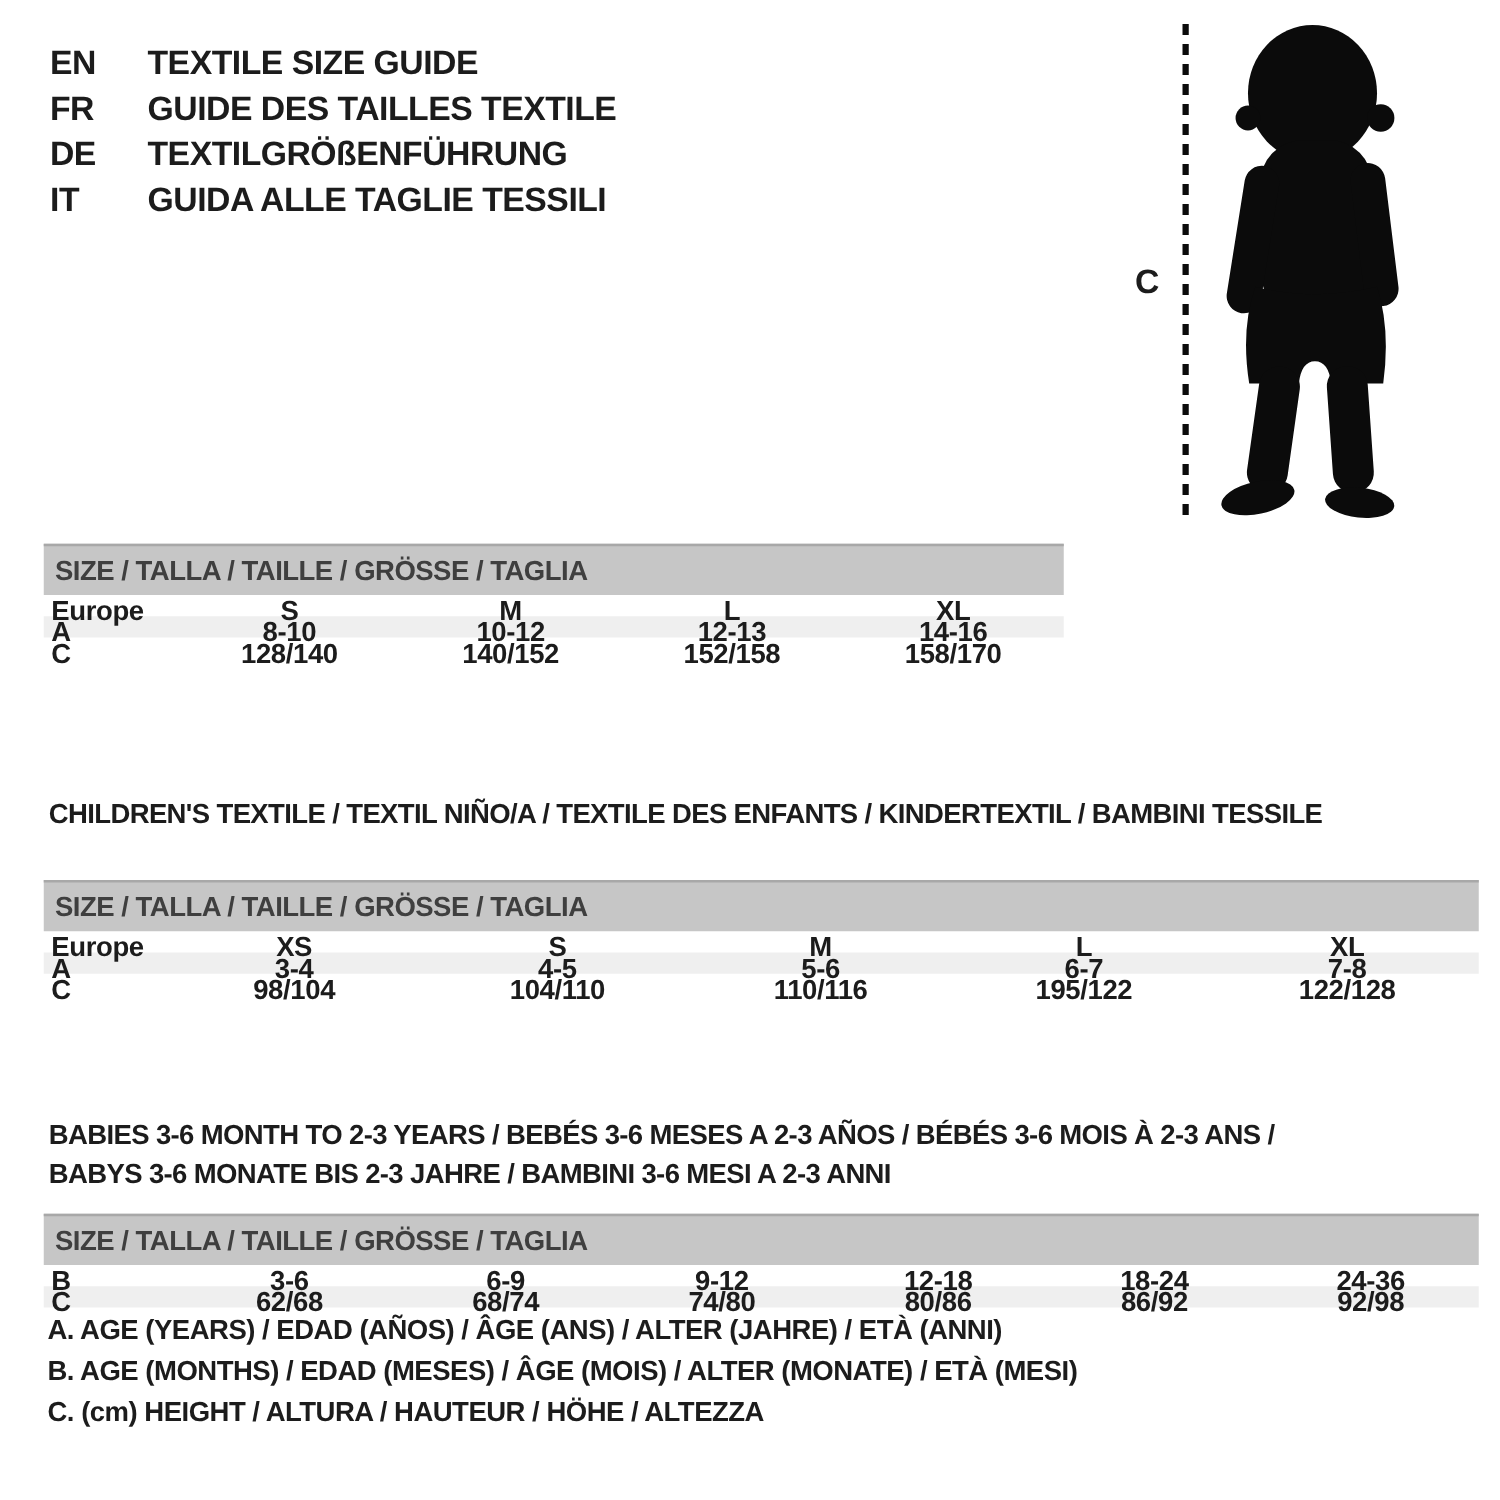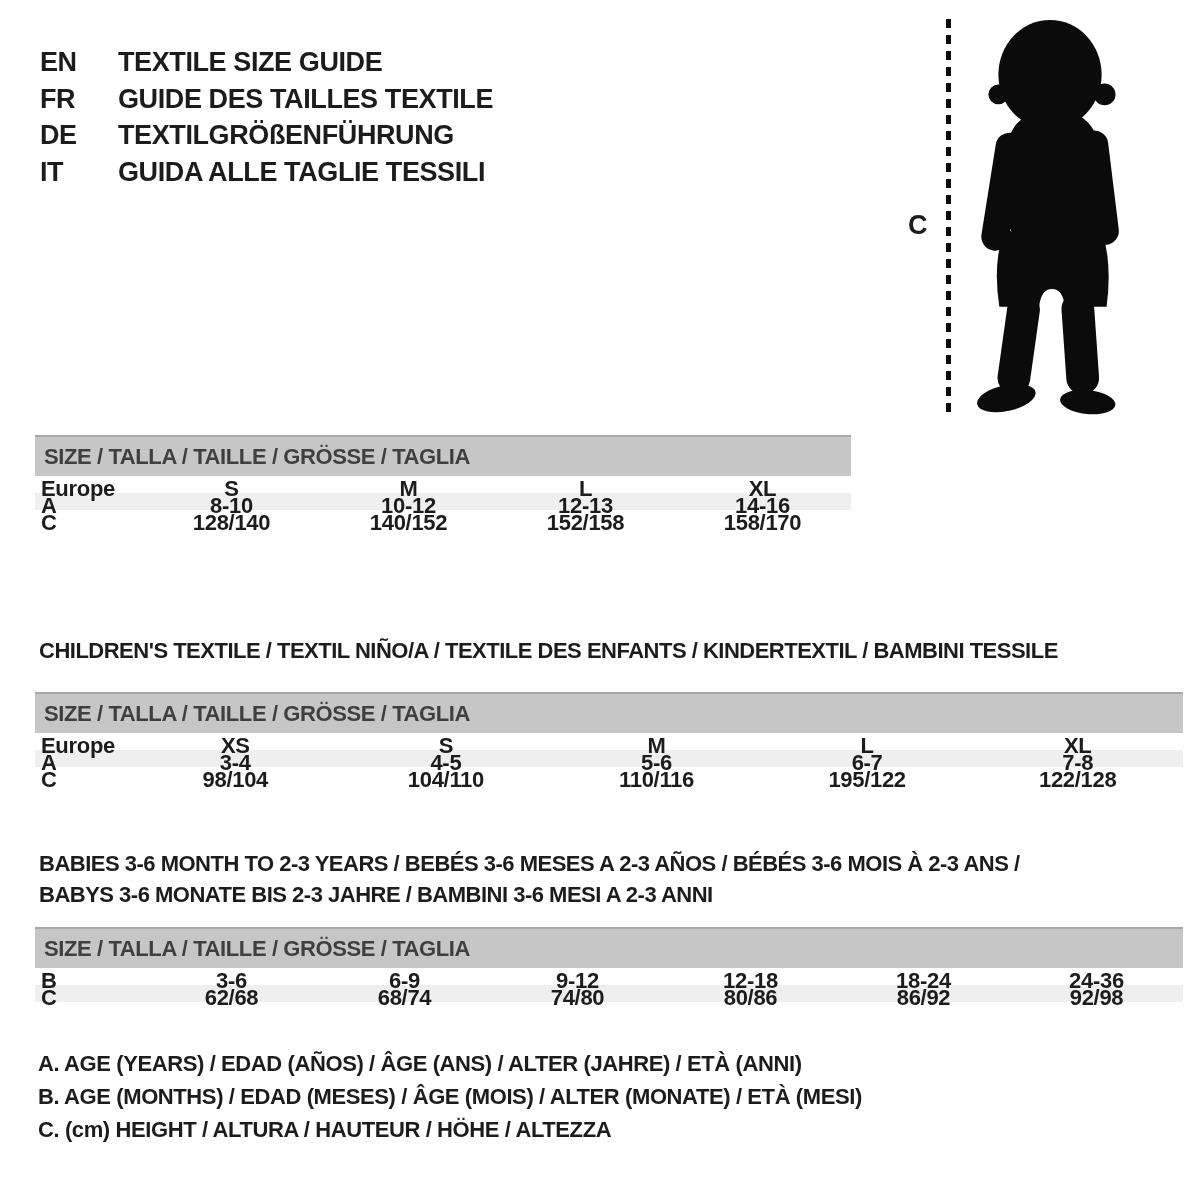--- a/index.html
+++ b/index.html
@@ -15,40 +15,40 @@
   html,body{width:1200px;height:1200px;}
   body{
     background:var(--background);
     font-family:"Liberation Sans","DejaVu Sans",sans-serif;
     color:var(--text);
     overflow:hidden;
   }
   .canvas{position:relative;width:1200px;height:1200px;background:var(--background);}
 
   
-  .langs{position:absolute;top:44px;left:40px;}
+  .langs{position:absolute;top:32px;left:40px;}
   .lang-row{display:flex;font-size:27px;font-weight:700;line-height:36.6px;letter-spacing:-0.4px;}
   .lang-code{width:78px;flex:0 0 78px;}
 
   
   .measure-line{
     position:absolute;left:946px;top:19px;width:5px;height:397px;
     background:repeating-linear-gradient(to bottom,var(--silhouette) 0 9px,transparent 9px 16px);
   }
   .measure-label{position:absolute;left:908px;top:210px;font-size:27px;font-weight:700;}
   .toddler{position:absolute;left:958px;top:13px;width:184px;height:407px;}
 
   
   .section{position:absolute;}
   .sec-junior{top:435px;left:35px;width:816px;}
   .sec-children{top:638px;left:35px;width:1148px;}
   .sec-babies{top:848px;left:35px;width:1148px;}
   .sec-title{font-size:22px;font-weight:700;letter-spacing:-0.5px;line-height:26px;margin-bottom:24px;padding-left:4px;white-space:nowrap;}
-  .sec-children .sec-title{margin-bottom:28px;}
-  .sec-babies .sec-title{line-height:31px;margin-bottom:17px;}
+  .sec-children .sec-title{margin-bottom:40px;}
+  .sec-babies .sec-title{line-height:31px;margin-bottom:17px;margin-top:44px;}
   .thead{
     height:41px;background:var(--table-header-bg);color:var(--table-header-text);
     border-top:2px solid var(--table-header-border);
     font-size:22px;font-weight:700;letter-spacing:-0.4px;
     display:flex;align-items:center;padding-left:9px;
   }
   .trow{display:grid;height:17px;align-items:center;font-size:22px;font-weight:700;letter-spacing:-0.3px;}
   .t1{grid-template-columns:108px repeat(4,1fr);}
   .t2{grid-template-columns:95px repeat(5,1fr);}
   .t3{grid-template-columns:110px repeat(6,1fr);}

